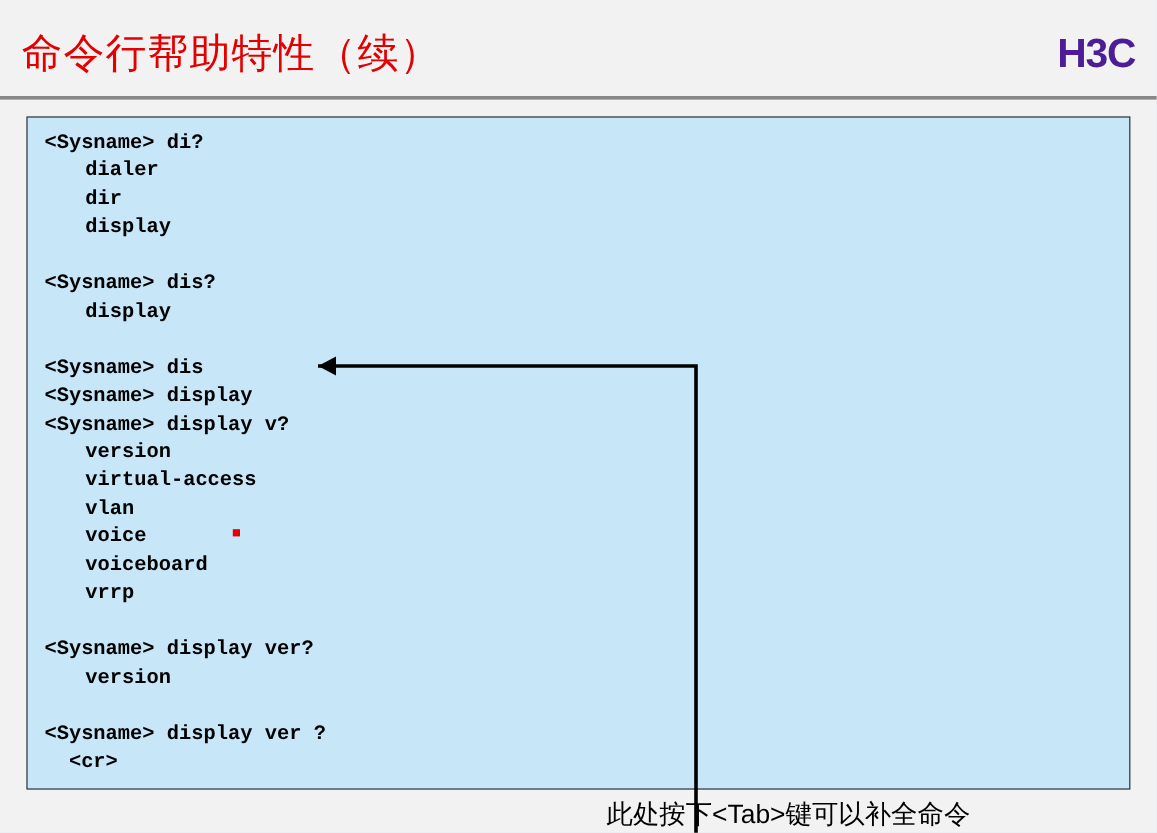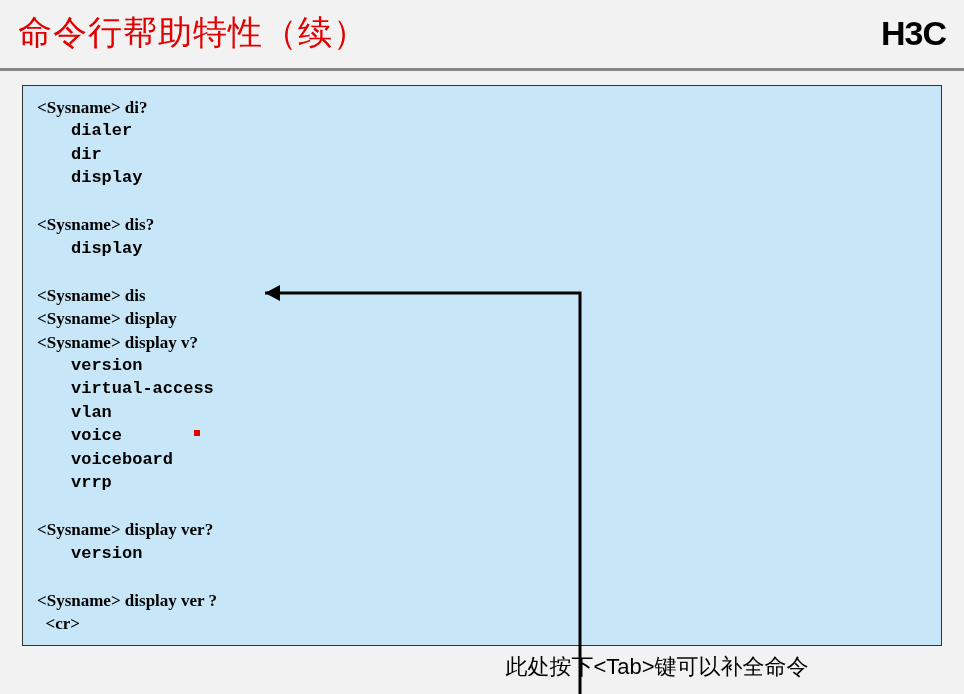--- a/index.html
+++ b/index.html
@@ -7,32 +7,32 @@
       font-family: "Microsoft YaHei", "SimSun", sans-serif;
       background: #f2f2f2;
       width: 964px;
       height: 694px;
       overflow: hidden;
     }
     .header {
       display: flex;
       justify-content: space-between;
       align-items: center;
-      padding: 10px 18px 12px 18px;
+      padding: 22px 18px 12px 18px;
       border-bottom: 3px solid #888;
       background: #f2f2f2;
     }
     .title {
       color: #e20000;
       font-size: 34px;
       font-weight: normal;
       letter-spacing: 1px;
     }
     .logo {
-      color: #000000;
+      color: #4c1d95;
       font-size: 34px;
       font-weight: 900;
       font-family: Arial, sans-serif;
       letter-spacing: -1px;
     }
     .content {
       padding: 14px 22px 10px 22px;
       position: relative;
     }
     .terminal {
@@ -41,21 +41,21 @@
       padding: 10px 14px;
       font-family: "Courier New", monospace;
       font-size: 17px;
       font-weight: bold;
       line-height: 1.38;
       white-space: pre;
       color: #000;
       position: relative;
     }
     .terminal .indent { padding-left: 34px; display: block; }
-    .terminal .line { display: block; font-family: Liberation Serif, serif; }
+    .terminal .line { display: block; }
     .blank { display: block; height: 1.38em; }
     .red-dot {
       display: inline-block;
       width: 6px;
       height: 6px;
       background: #e20000;
       position: relative;
       top: -4px;
       margin-left: 72px;
     }

